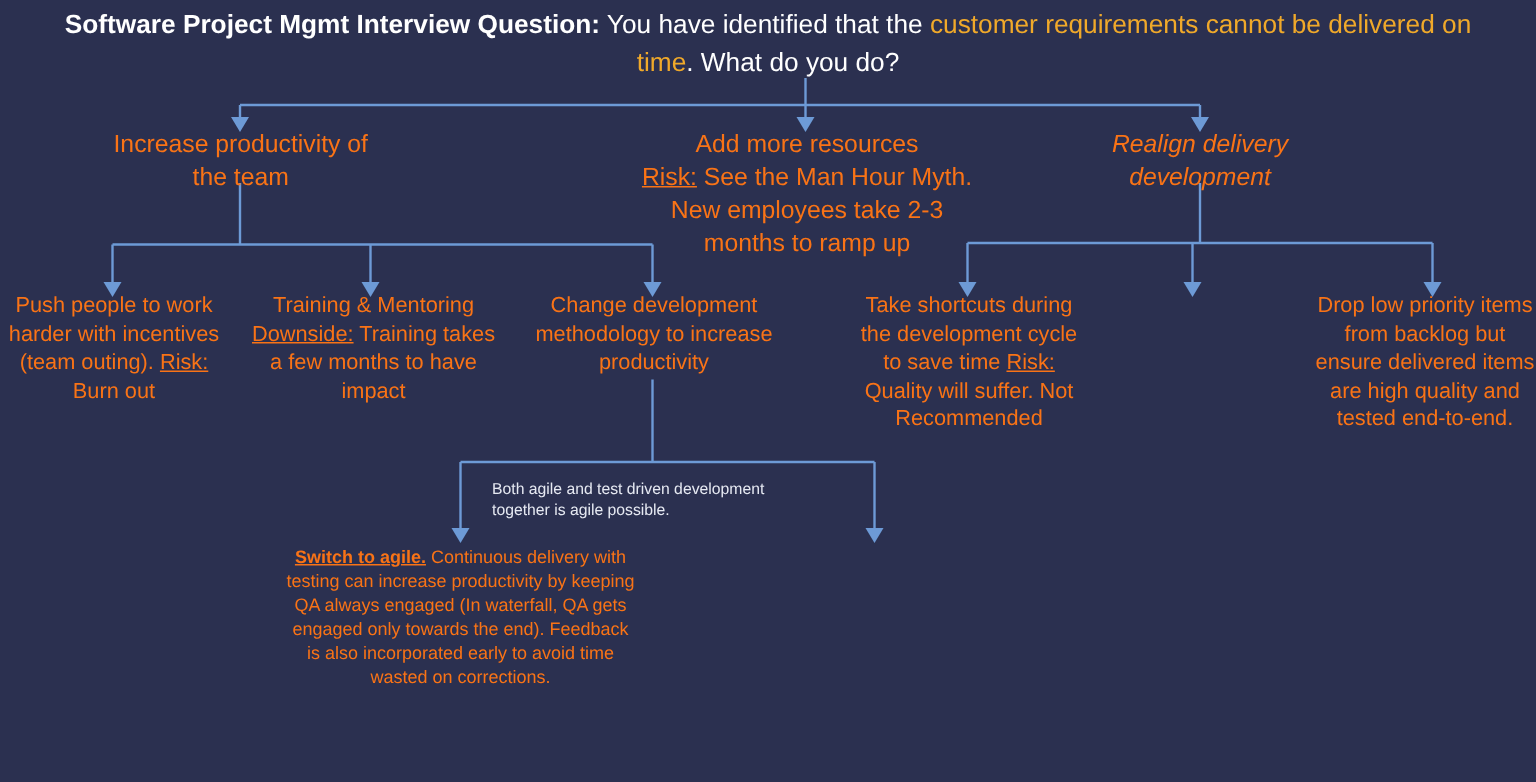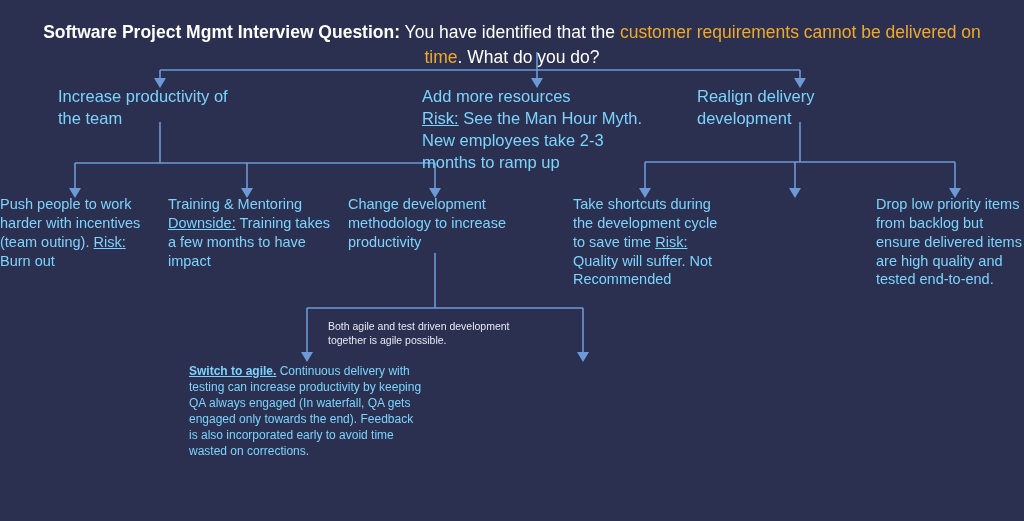--- a/index.html
+++ b/index.html
@@ -24,35 +24,34 @@
   #edges {
     position: absolute;
     left: 0;
     top: 0;
     width: 1024px;
     height: 521px;
     pointer-events: none;
   }
   .node {
     position: absolute;
-    text-align: left;
+    text-align: center;
     line-height: 1.28;
-    color: #7dd3fc;
+    color: #f97316;
     white-space: normal;
   }
   .hdr {
     position: absolute;
     left: 28px;
     top: 4px;
     width: 968px;
     text-align: center;
     font-size: 17.5px;
     line-height: 1.42;
     color: #ffffff;
-    margin-top: 16px;
   }
   .hdr .lead {
     font-weight: bold;
   }
   .hdr .accent {
     color: #f0a92a;
   }
   .n-lvl1 { font-size: 16.5px; line-height: 1.33; }
   .n-lvl2 { font-size: 14.5px; line-height: 1.30; }
   .n-lvl3 { font-size: 12px; line-height: 1.34; }
@@ -120,21 +119,21 @@
   <div class="node n-lvl1" style="left:58px; top:86px; width:205px;">
     <span>Increase productivity of</span><br>
     <span>the team</span>
   </div>
 
   <div class="node n-lvl1" style="left:422px; top:86px; width:232px;">
     <span>Add more resources</span><br>
     <span class="lbl">Risk:</span><span> See the Man Hour Myth. New employees take 2-3 months to ramp up</span>
   </div>
 
-  <div class="node n-lvl1" style="left:697px; top:86px; width:206px;">
+  <div class="node n-lvl1" style="left:697px; top:86px; width:206px;font-style:italic;">
     <span>Realign delivery</span><br>
     <span>development</span>
   </div>
 
   <div class="node n-lvl2" style="left:0px; top:195px; width:152px;">
     <span>Push people to work harder with incentives (team outing). </span><span class="lbl">Risk:</span><span> Burn out</span>
   </div>
 
   <div class="node n-lvl2" style="left:168px; top:195px; width:162px;">
     <span>Training  &amp; Mentoring</span><br>

